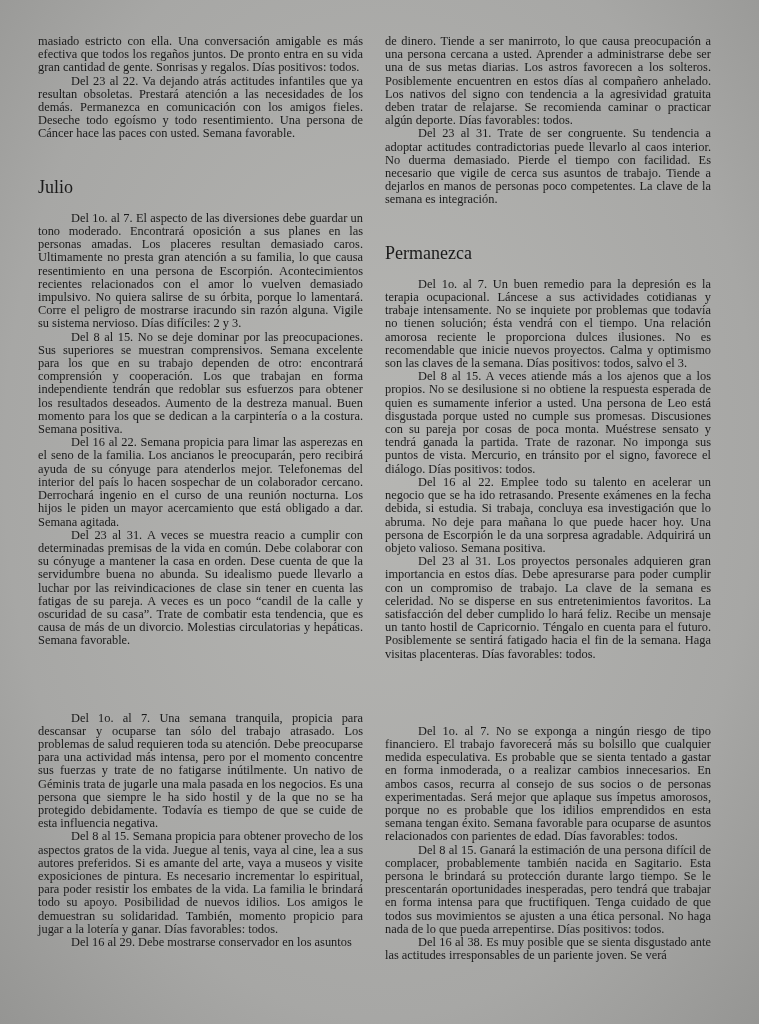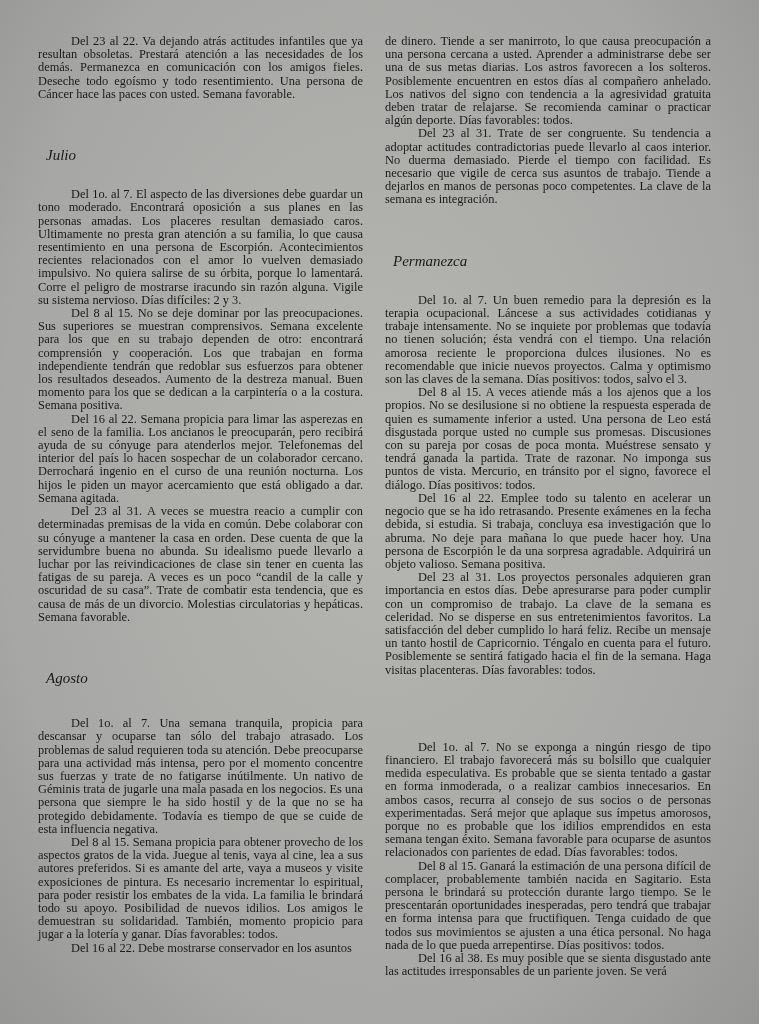--- a/index.html
+++ b/index.html
@@ -14,44 +14,44 @@
   .column {
     position: absolute; top: 35px; width: 325px;
     font-size: 12.4px; line-height: 13.2px;
     text-align: justify;
   }
   .col-left { left: 38px; }
   .col-right { left: 385px; width: 326px; }
   p { margin: 0; text-indent: 0; }
   p.indent { text-indent: 33px; }
   .month {
-    font-style: italic; font-size: 15px;
-    margin: 8px;
+    font-size: 18px;
+    margin: 0;
   }
   .gap-before-month { height: 40px; }
   .gap-after-month { height: 28px; }
 </style>
 </head>
 <body>
 
 <div class="column col-left">
+  <p>masiado estricto con ella. Una conversación amigable es más efectiva que todos los regaños juntos. De pronto entra en su vida gran cantidad de gente. Sonrisas y regalos. Días positivos: todos.</p>
   <p class="indent">Del 23 al 22. Va dejando atrás actitudes infantiles que ya resultan obsoletas. Prestará atención a las necesidades de los demás. Permanezca en comunicación con los amigos fieles. Deseche todo egoísmo y todo resentimiento. Una persona de Cáncer hace las paces con usted. Semana favorable.</p>
   <div class="gap-before-month"></div>
   <p class="month">Julio</p>
   <div class="gap-after-month" style="height:18px"></div>
   <p class="indent">Del 1o. al 7. El aspecto de las diversiones debe guardar un tono moderado. Encontrará oposición a sus planes en las personas amadas. Los placeres resultan demasiado caros. Ultimamente no presta gran atención a su familia, lo que causa resentimiento en una persona de Escorpión. Acontecimientos recientes relacionados con el amor lo vuelven demasiado impulsivo. No quiera salirse de su órbita, porque lo lamentará. Corre el peligro de mostrarse iracundo sin razón alguna. Vigile su sistema nervioso. Días difíciles: 2 y 3.</p>
   <p class="indent">Del 8 al 15. No se deje dominar por las preocupaciones. Sus superiores se muestran comprensivos. Semana excelente para los que en su trabajo dependen de otro: encontrará comprensión y cooperación. Los que trabajan en forma independiente tendrán que redoblar sus esfuerzos para obtener los resultados deseados. Aumento de la destreza manual. Buen momento para los que se dedican a la carpintería o a la costura. Semana positiva.</p>
   <p class="indent">Del 16 al 22. Semana propicia para limar las asperezas en el seno de la familia.   Los ancianos le preocuparán, pero recibirá ayuda de su cónyuge para atenderlos mejor. Telefonemas del interior del país lo hacen sospechar de un colaborador cercano. Derrochará ingenio en el curso de una reunión nocturna. Los hijos le piden un mayor acercamiento que está obligado a dar. Semana agitada.</p>
   <p class="indent">Del 23 al 31. A veces se muestra reacio a cumplir con determinadas premisas de la vida en común. Debe colaborar con su cónyuge a mantener la casa en orden. Dese cuenta de que la servidumbre buena no abunda. Su idealismo puede llevarlo a luchar por las reivindicaciones de clase sin tener en cuenta las fatigas de su pareja. A veces es un poco “candil de la calle y oscuridad de su casa”. Trate de combatir esta tendencia, que es causa de más de un divorcio. Molestias circulatorias y hepáticas. Semana favorable.</p>
   <div class="gap-before-month" style="height:40px"></div>
-  <p class="month">Agosto</p>
   <div class="gap-after-month" style="height:24px"></div>
   <p class="indent">Del 1o. al 7. Una semana tranquila, propicia para descansar y ocuparse tan sólo del trabajo atrasado. Los problemas de salud requieren toda su atención. Debe preocuparse para una actividad más intensa, pero por el momento concentre sus fuerzas y trate de no fatigarse inútilmente. Un nativo de Géminis trata de jugarle una mala pasada en los negocios. Es una persona que siempre le ha sido hostil y de la que no se ha protegido debidamente. Todavía es tiempo de que se cuide de esta influencia negativa.</p>
   <p class="indent">Del 8 al 15. Semana propicia para obtener provecho de los aspectos gratos de la vida. Juegue al tenis, vaya al cine, lea a sus autores preferidos. Si es amante del arte, vaya a museos y visite exposiciones de pintura. Es necesario incrementar lo espiritual, para poder resistir los embates de la vida. La familia le brindará todo su apoyo. Posibilidad de nuevos idilios. Los amigos le demuestran su solidaridad. También, momento propicio para jugar a la lotería y ganar. Días favorables: todos.</p>
-  <p class="indent">Del 16 al 22. Debe mostrarse conservador en los asuntos</p>
+  <p class="indent">Del 16 al 29. Debe mostrarse conservador en los asuntos</p>
 </div>
 
 <div class="column col-right">
   <p>de dinero. Tiende a ser manirroto, lo que causa preocupación a una persona cercana a usted. Aprender a administrarse debe ser una de sus metas diarias. Los astros favorecen a los solteros. Posiblemente encuentren en estos días al compañero anhelado. Los nativos del signo con tendencia a la agresividad gratuita deben tratar de relajarse. Se recomienda caminar o practicar algún deporte. Días favorables: todos.</p>
   <p class="indent">Del 23 al 31. Trate de ser congruente. Su tendencia a adoptar actitudes contradictorias puede llevarlo al caos interior. No duerma demasiado. Pierde el tiempo con facilidad. Es necesario que vigile de cerca sus asuntos de trabajo. Tiende a dejarlos en manos de personas poco competentes. La clave de la semana es integración.</p>
   <div class="gap-before-month"></div>
   <p class="month">Permanezca</p>
   <div class="gap-after-month" style="height:18px"></div>
   <p class="indent">Del 1o. al 7. Un buen remedio para la depresión es la terapia ocupacional. Láncese a sus actividades cotidianas y trabaje intensamente. No se inquiete por problemas que todavía no tienen solución; ésta vendrá con el tiempo. Una relación amorosa reciente le proporciona dulces ilusiones. No es recomendable que inicie nuevos proyectos. Calma y optimismo son las claves de la semana. Días positivos: todos, salvo el 3.</p>
   <p class="indent">Del 8 al 15. A veces atiende más a los ajenos que a los propios. No se desilusione si no obtiene la respuesta esperada de quien es sumamente inferior a usted. Una persona de Leo está disgustada porque usted no cumple sus promesas. Discusiones con su pareja por cosas de poca monta. Muéstrese sensato y tendrá ganada la partida. Trate de razonar. No imponga sus puntos de vista. Mercurio, en tránsito por el signo, favorece el diálogo. Días positivos: todos.</p>

